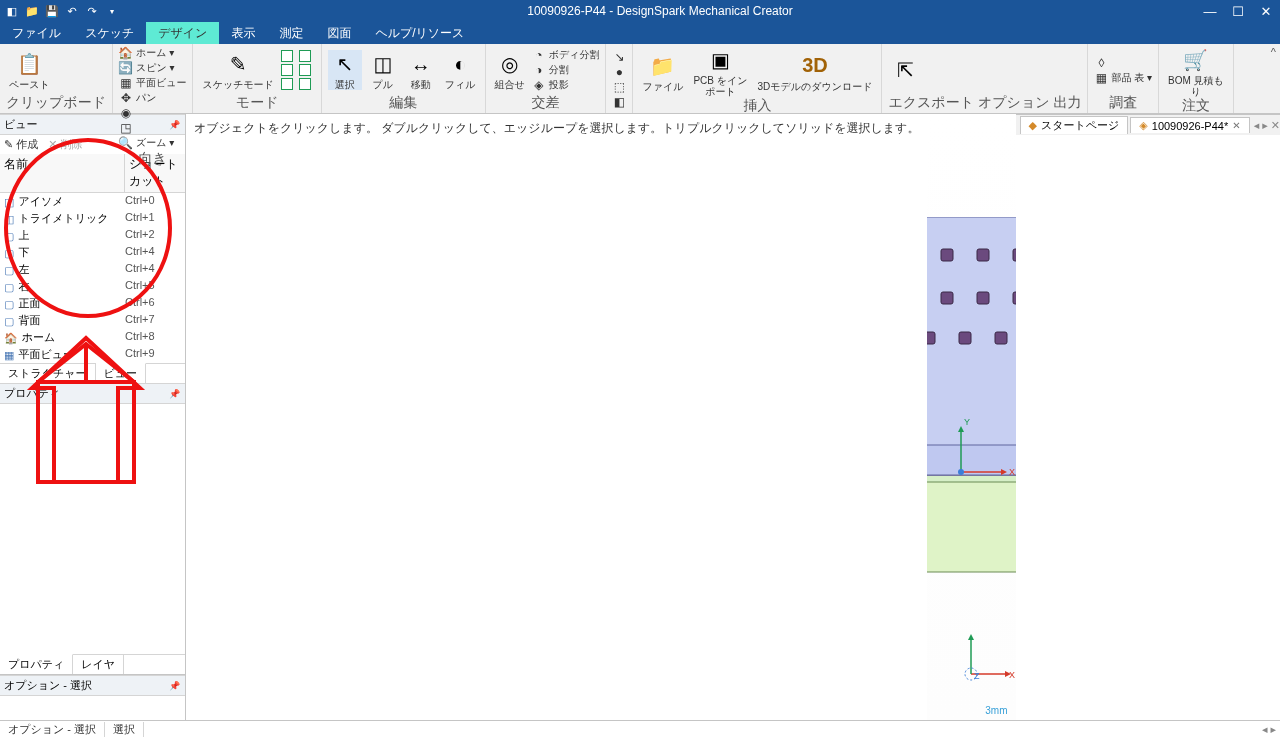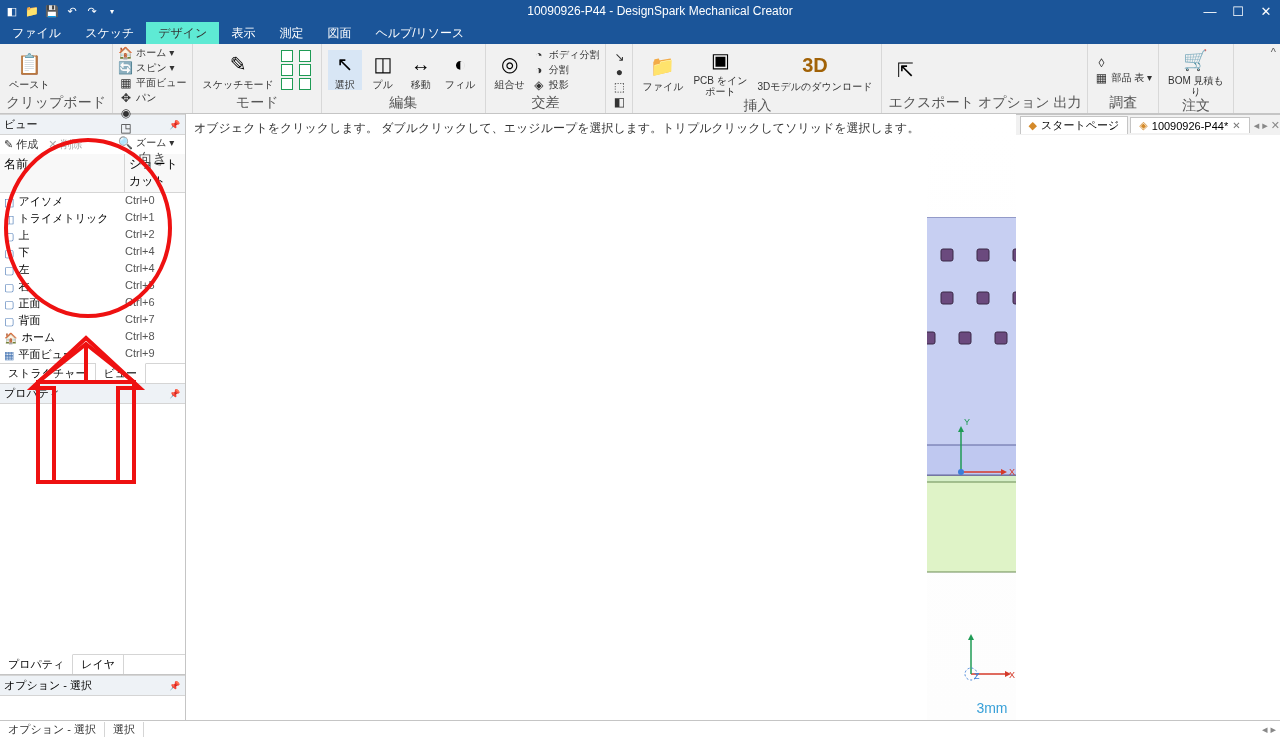--- a/index.html
+++ b/index.html
@@ -52,21 +52,21 @@
 
 .panel-prop { flex:1 1 auto; position:relative; }
 .panel-opt { border-top:1px solid #c5c5c5; }
 .panel-opt .content { padding:4px; min-height:24px; }
 
 
 .canvas { flex:1; display:flex; flex-direction:row; position:relative; background:#fff; }
 .hint { font-size:12px; color:#333; padding:6px 8px 2px; }
 .viewport { flex:1; position:relative; background:linear-gradient(#fff,#fdfdfd); overflow:hidden; }
 .axiswidget { position:absolute; left:20px; bottom:26px; font-size:10px; }
-.zoomlbl { position:absolute; right:8px; bottom:4px; font-size:14px; color:#38a0d8; }
+.zoomlbl { position:absolute; right:8px; bottom:4px; font-size:10px; color:#38a0d8; }
 .urlbar { height:16px; border-top:1px solid #d5d5d5; background:#f6f6f6; font-size:10.5px; color:#666; padding:1px 6px; }
 .tabsbar { height:21px; border-top:1px solid #c5c5c5; background:#f1f1f1; display:flex; align-items:center; font-size:11px; padding-left:4px; gap:2px; }
 .doc-tab { background:#fff; border:1px solid #c5c5c5; border-bottom:none; padding:1px 8px; display:flex; align-items:center; gap:4px; cursor:pointer; }
 .doc-tab.active { background:#fff; }
 .doc-tab .x { font-size:10px; color:#777; }
 
 
 .statusbar { height:17px; background:#fff; border-top:1px solid #c5c5c5; display:flex; align-items:center; font-size:11px; color:#333; }
 .statusbar .chip { padding:0 8px; border-right:1px solid #d5d5d5; }
 .statusbar .spacer { flex:1; }

